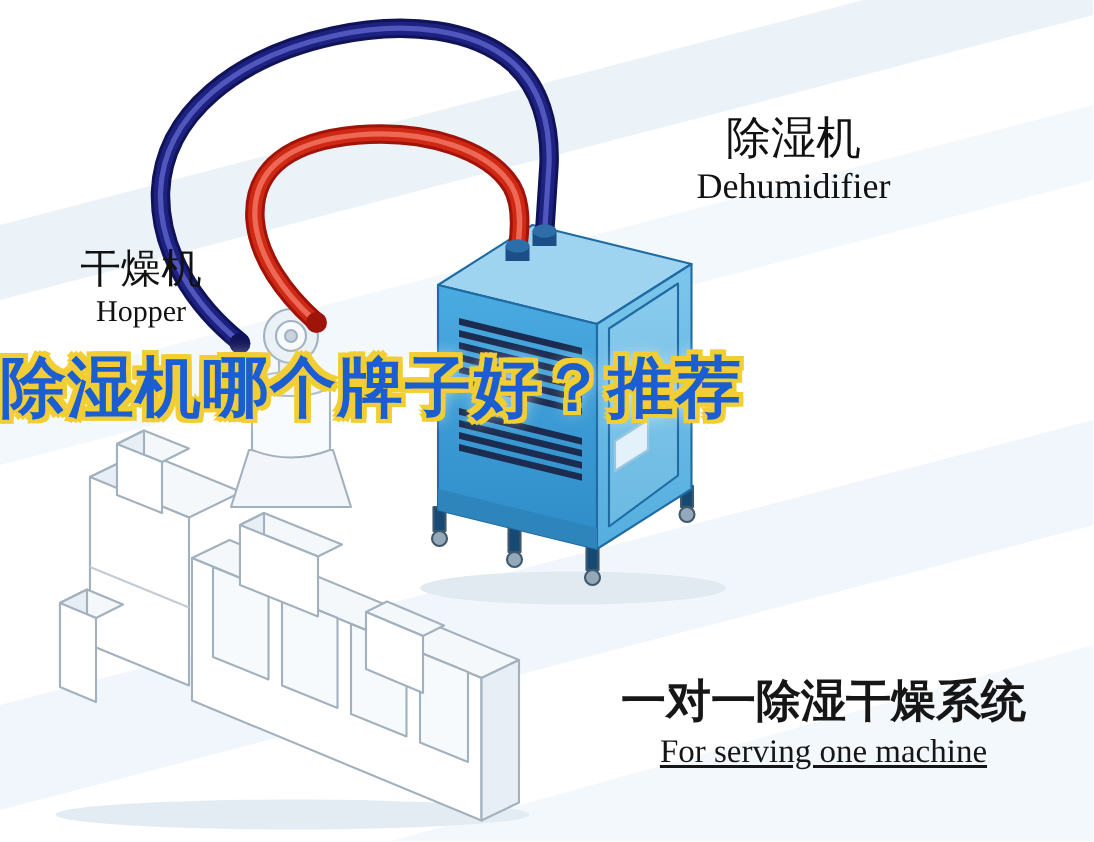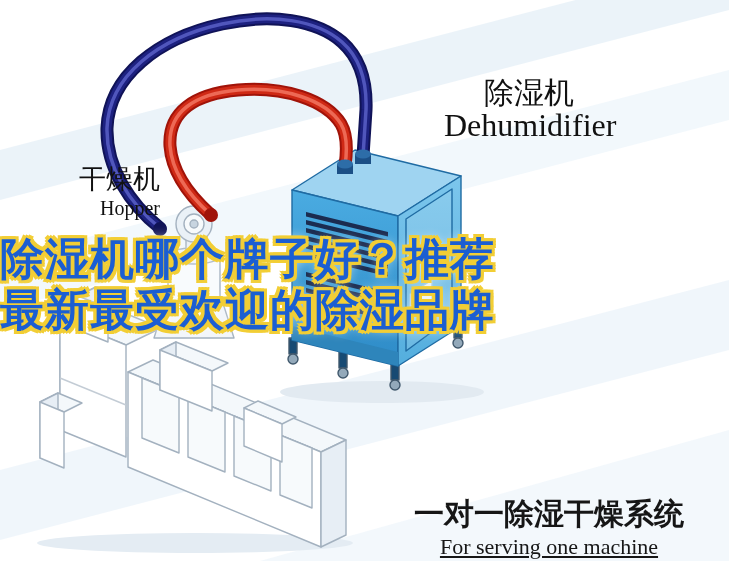--- a/index.html
+++ b/index.html
@@ -5,39 +5,39 @@
   html,body{margin:0;padding:0;background:#ffffff;}
   .stage{
     position:relative;width:729px;height:561px;overflow:hidden;
     background:#ffffff;
     font-family:"Liberation Sans",sans-serif;
   }
   .stage svg{position:absolute;left:0;top:0;}
   .label{position:absolute;text-align:center;color:#111;}
   .label .cn{font-weight:normal;font-family:"Liberation Sans",sans-serif;}
   .label .en{font-family:"Liberation Serif",serif;}
-  .hopper-label{left:60px;top:164px;width:100px;text-align:right;}
+  .hopper-label{left:44px;top:164px;width:100px;}
   .hopper-label .cn{font-size:27px;line-height:30px;}
   .hopper-label .en{font-size:20px;line-height:28px;}
   .dehum-label{left:444px;top:76px;width:170px;}
   .dehum-label .cn{font-size:30px;line-height:34px;}
-  .dehum-label .en{font-size:32px;line-height:30px;}
+  .dehum-label .en{font-size:24px;line-height:30px;}
   .headline{
     position:absolute;left:0;top:233px;width:729px;
     font-weight:bold;font-size:44px;line-height:51px;letter-spacing:1px;
     color:#1b5ed2;
     text-shadow:
       -3px -3px 0 #f2ce35, 3px -3px 0 #f2ce35,
       -3px  3px 0 #f2ce35, 3px  3px 0 #f2ce35,
       -3px  0   0 #f2ce35, 3px  0   0 #f2ce35,
        0   -3px 0 #f2ce35, 0    3px 0 #f2ce35,
        0 0 12px rgba(255,255,255,0.95);
   }
   .caption{position:absolute;left:404px;top:450px;width:290px;text-align:center;color:#161616;}
-  .caption .cn{font-weight:bold;font-size:30px;line-height:36px;font-family:"Liberation Sans",sans-serif;margin-top:46px;}
+  .caption .cn{font-weight:bold;font-size:30px;line-height:36px;font-family:"Liberation Sans",sans-serif;}
   .caption .en{font-size:22px;line-height:30px;font-family:"Liberation Serif",serif;text-decoration:underline;}
 </style>
 </head>
 <body>
 
 <div class="stage">
 
   <svg width="729" height="561" viewBox="0 0 729 561">
     <defs>
       <linearGradient id="gFront" x1="0" y1="0" x2="0" y2="1">
@@ -180,21 +180,20 @@
     <div class="en">Hopper</div>
   </div>
 
   <div class="label dehum-label">
     <div class="cn">除湿机</div>
     <div class="en">Dehumidifier</div>
   </div>
 
   <div class="headline">
     <div>除湿机哪个牌子好？推荐</div>
-    <div>最新最受欢迎的除湿品牌</div>
   </div>
 
   <div class="caption">
     <div class="cn">一对一除湿干燥系统</div>
     <div class="en">For serving one machine</div>
   </div>
 
 </div>
 
 </body></html>

